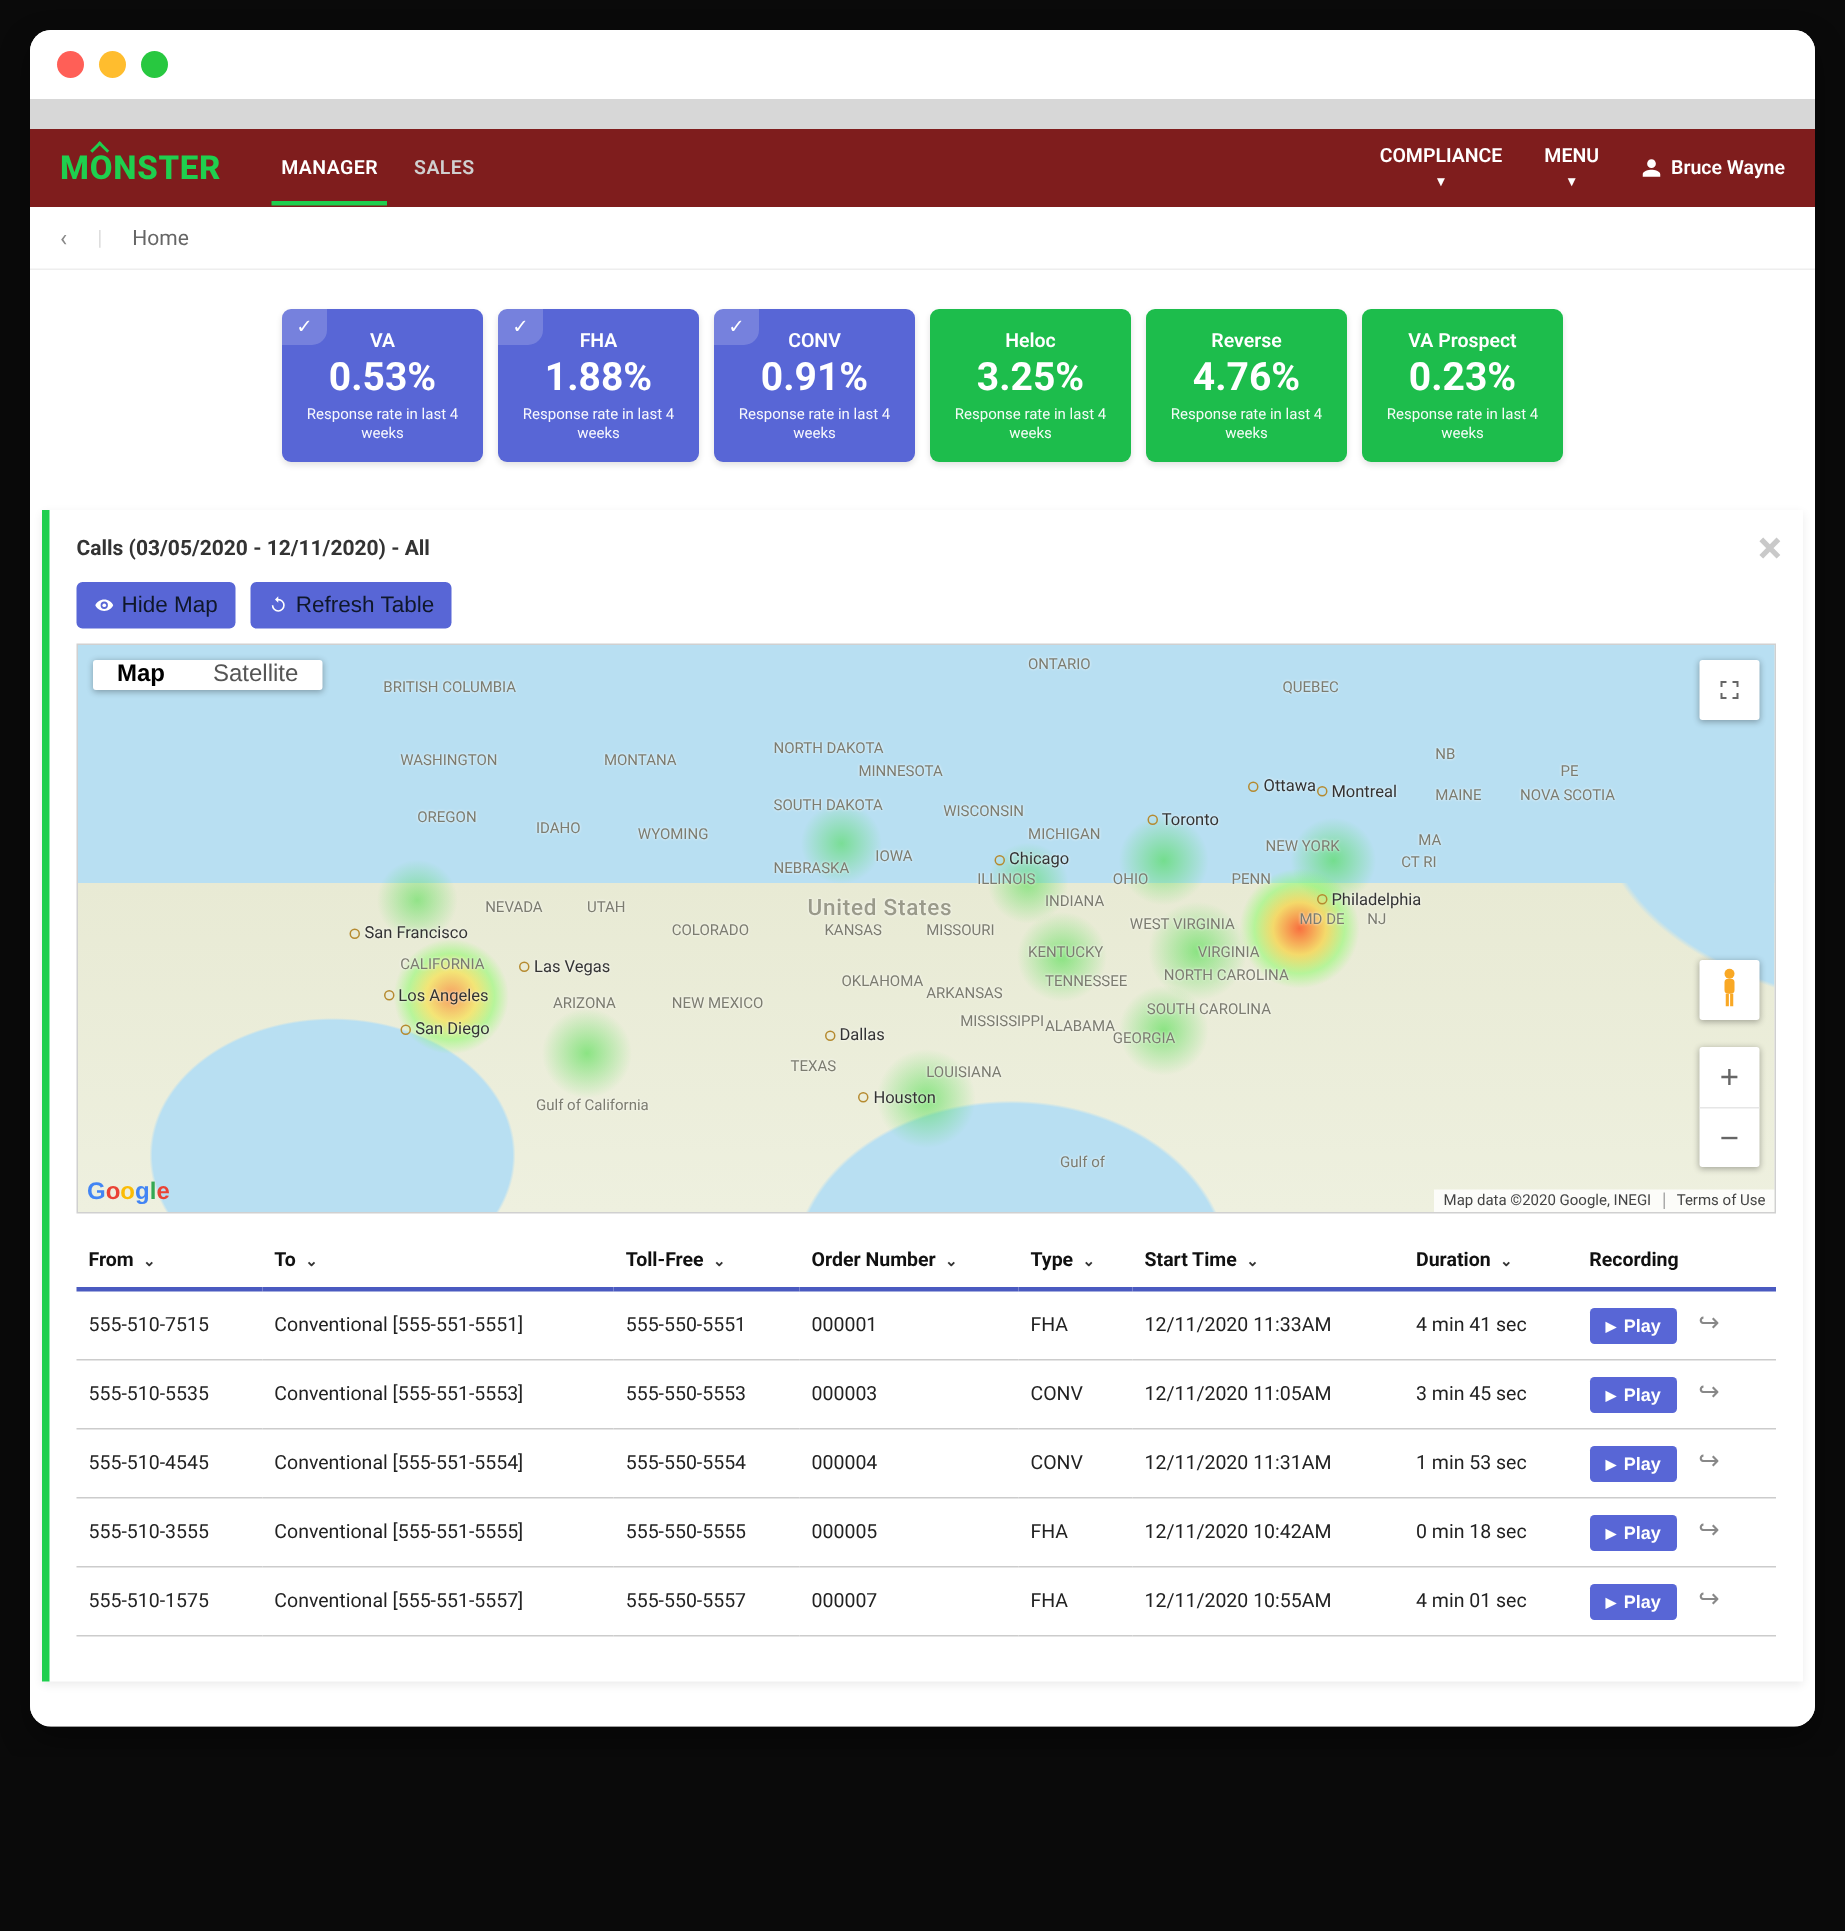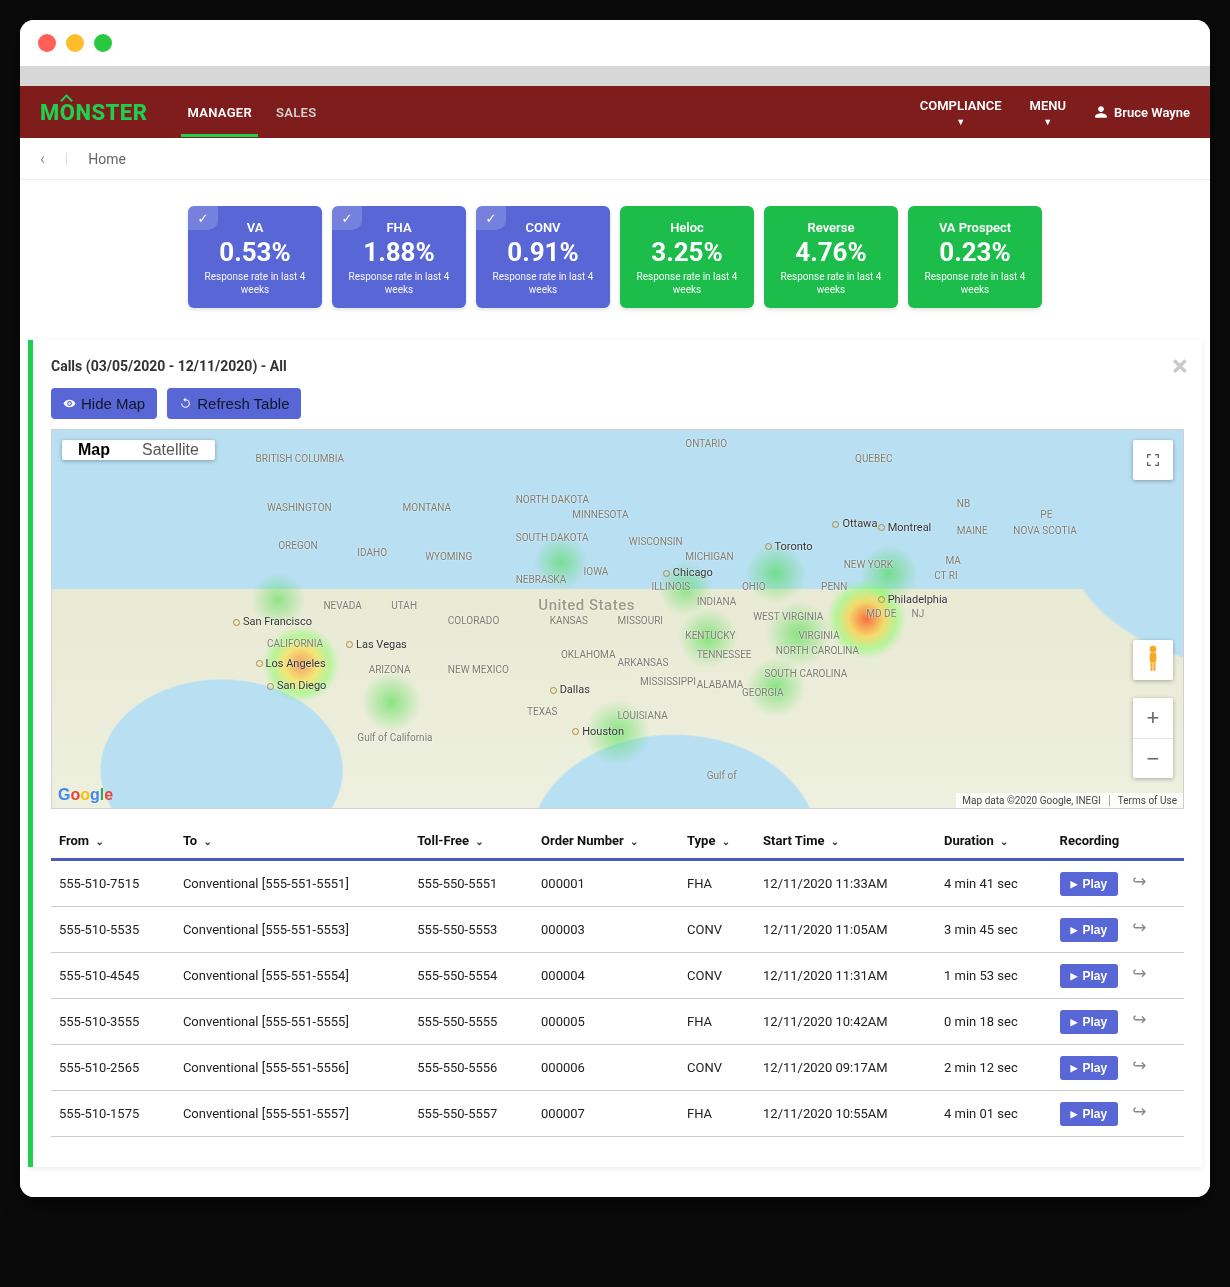--- a/index.html
+++ b/index.html
@@ -502,30 +502,20 @@
                 <td>555-510-3555</td>
                 <td>Conventional [555-551-5555]</td>
                 <td>555-550-5555</td>
                 <td>000005</td>
                 <td>FHA</td>
                 <td>12/11/2020 10:42AM</td>
                 <td>0 min 18 sec</td>
                 <td><button class="play-btn">Play</button><span class="share">↪</span></td>
               </tr>
               <tr>
-                <td>555-510-2565</td>
-                <td>Conventional [555-551-5556]</td>
-                <td>555-550-5556</td>
-                <td>000006</td>
-                <td>CONV</td>
-                <td>12/11/2020 09:17AM</td>
-                <td>2 min 12 sec</td>
-                <td><button class="play-btn">Play</button><span class="share">↪</span></td>
-              </tr>
-              <tr>
                 <td>555-510-1575</td>
                 <td>Conventional [555-551-5557]</td>
                 <td>555-550-5557</td>
                 <td>000007</td>
                 <td>FHA</td>
                 <td>12/11/2020 10:55AM</td>
                 <td>4 min 01 sec</td>
                 <td><button class="play-btn">Play</button><span class="share">↪</span></td>
               </tr>
             </tbody>

